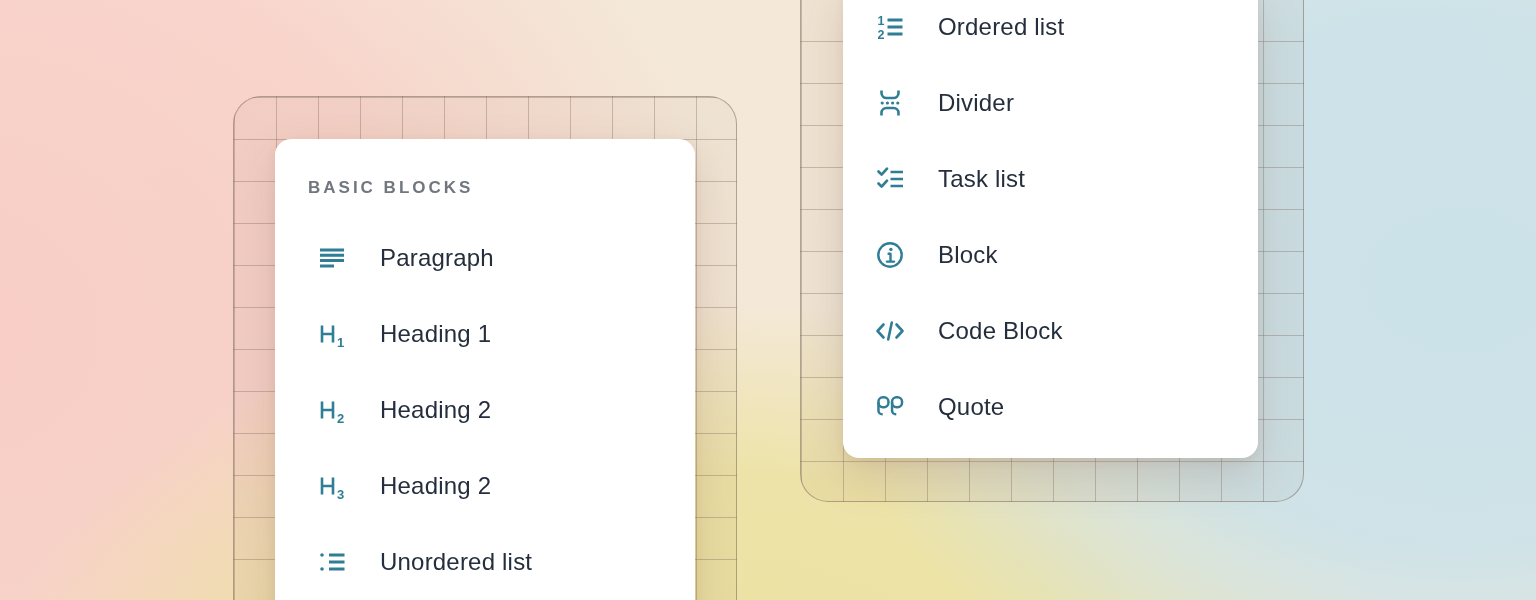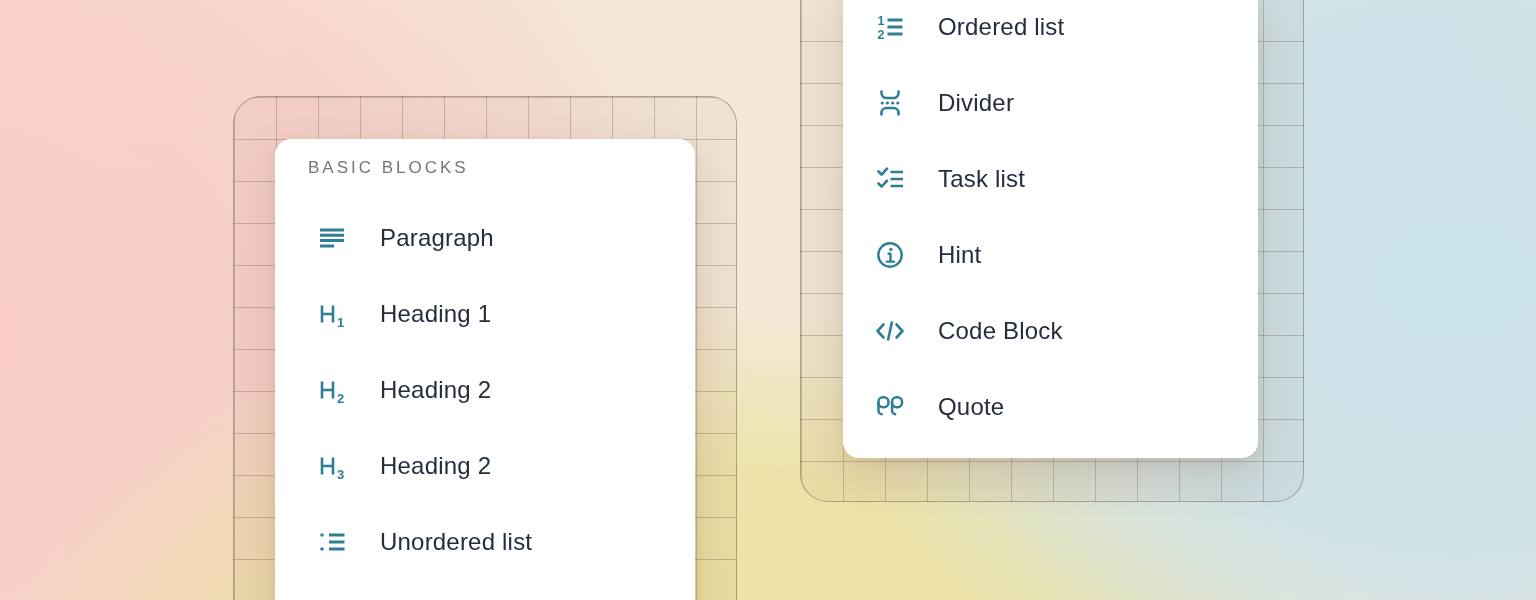--- a/index.html
+++ b/index.html
@@ -32,24 +32,24 @@
   .grid-right{left:800px;top:-86px;width:504px;height:588px;}
   .card{
     position:absolute;
     background:var(--card-bg,#fff);
     border-radius:16px;
     box-shadow:0 18px 44px rgba(140,95,70,.20), 0 3px 10px rgba(140,95,70,.10);
   }
   .card-left{left:275px;top:139px;width:420px;height:520px;}
   .card-right{left:843px;top:-16px;width:415px;height:474px;}
   .section-label{
-    margin:20px 0 24px 33px;
+    margin:40px 0 24px 33px;
     font-size:17px;
     line-height:17px;
-    font-weight:400;
+    font-weight:700;
     letter-spacing:3px;
     color:var(--muted-label,#71767f);
   }
   .rows-right{margin-top:5px;}
   .menu-item{
     display:flex;
     align-items:center;
     height:76px;
     padding-left:41px;
     cursor:pointer;
@@ -183,21 +183,21 @@
 
       <div class="menu-item">
         <span class="icon">
           <svg viewBox="0 0 32 32" fill="none" stroke="currentColor" stroke-width="2.4">
             <circle cx="16" cy="16" r="11.7"></circle>
             <circle cx="16.9" cy="10.4" r="1.7" fill="currentColor" stroke="none"></circle>
             <path d="M13.6 14.8 h2.9 v7.4" stroke-linejoin="round"></path>
             <path d="M13 22.6 h7" stroke-linecap="round"></path>
           </svg>
         </span>
-        <span class="menu-label">Hint</span>
+        <span class="menu-label">Block</span>
       </div>
 
       <div class="menu-item">
         <span class="icon">
           <svg viewBox="0 0 32 32" fill="none" stroke="currentColor" stroke-width="2.6" stroke-linecap="round" stroke-linejoin="round">
             <path d="M9.5 9.5 L3.5 16 L9.5 22.5"></path>
             <path d="M22.5 9.5 L28.5 16 L22.5 22.5"></path>
             <path d="M17.8 7.5 L14.2 24.5"></path>
           </svg>
         </span>

